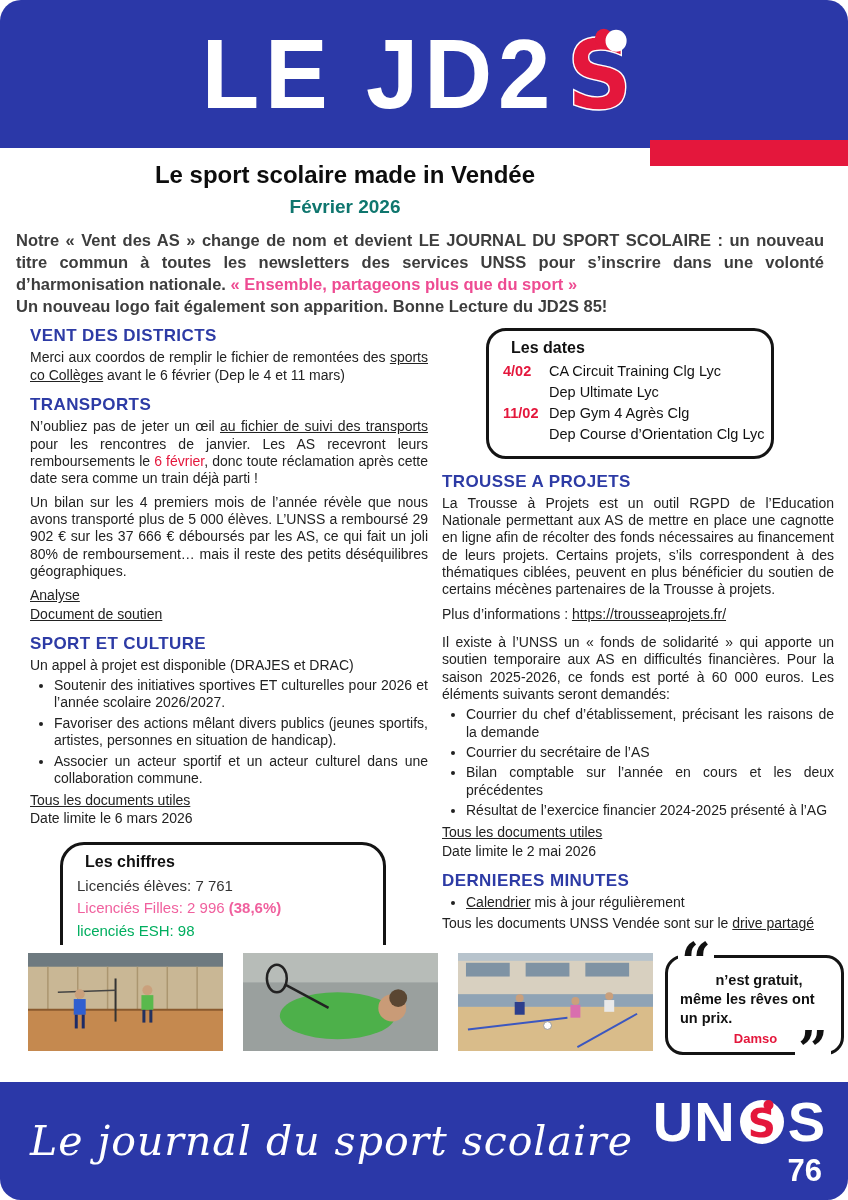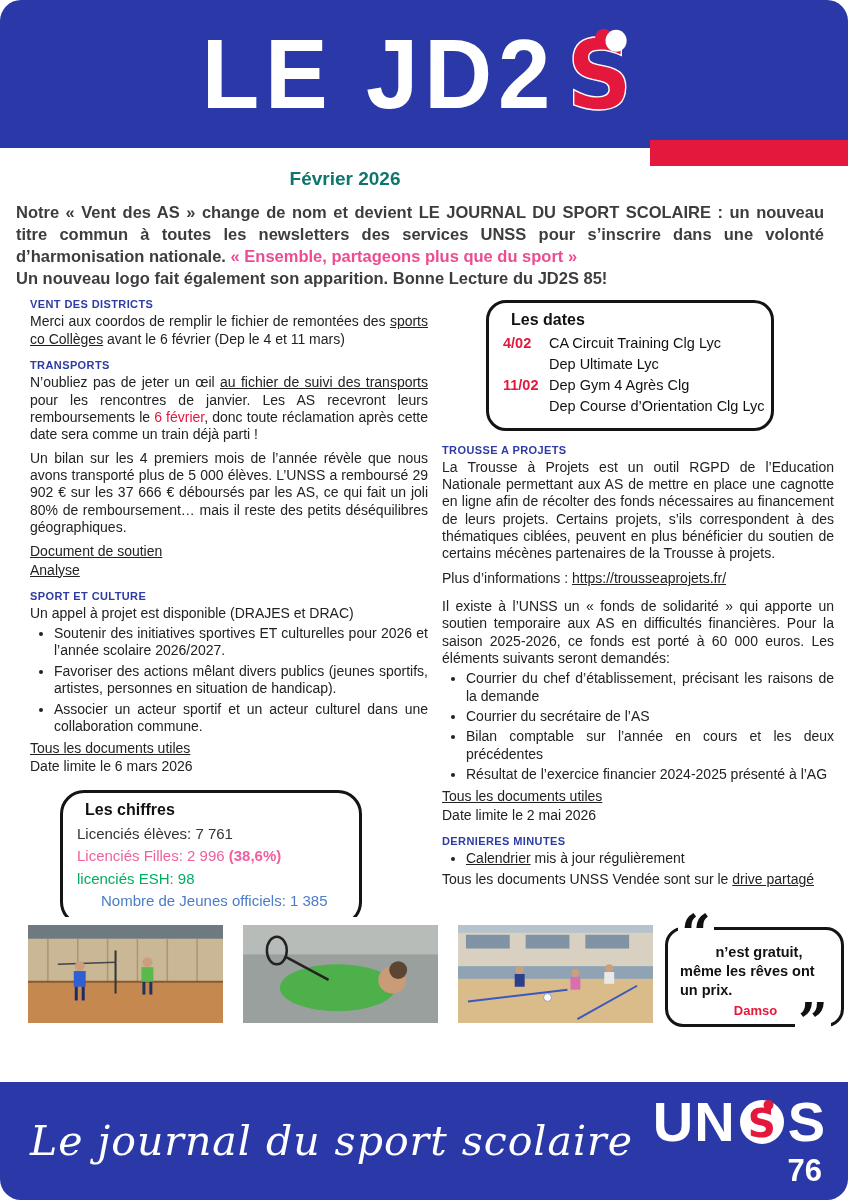--- a/index.html
+++ b/index.html
@@ -35,38 +35,38 @@
   .intro .highlight { color: #ee4b92; }
   
   .columns {
     display: flex; gap: 14px; padding: 9px 14px 0 30px;
     height: 628px; overflow: hidden; flex: none; align-items: flex-start;
   }
   .col-left { width: 398px; flex: none; }
   .col-right { flex: 1; min-width: 0; }
   .section { margin-bottom: 11px; }
   .sec-h {
-    color: #2d3ba5; font-size: 11px; font-weight: bold; letter-spacing: 0.4px;
+    color: #2d3ba5; font-size: 17px; font-weight: bold; letter-spacing: 0.4px;
     margin: 0 0 3px 0;
   }
   .txt {
     font-size: 14px; color: #222222; line-height: 1.24; text-align: justify;
     margin: 0 0 6px 0;
   }
   .linkline { font-size: 14px; color: #222; line-height: 1.3; margin: 0; }
   .link { text-decoration: underline; cursor: pointer; color: inherit; }
   .red { color: #e4173c; }
   ul.blist { margin: 3px 0 4px 0; padding-left: 24px; }
   ul.blist li {
     font-size: 14px; color: #222; line-height: 1.24; text-align: justify;
     margin-bottom: 3px;
   }
   
   .chiffres {
-    border: 3px solid #141414; border-radius: 24px; width: 302px;
+    border: 3px solid #141414; border-radius: 24px; width: 326px;
     margin: 14px 0 0 30px; padding: 8px 14px 10px 14px; background: #fff;
   }
   .chiffres-title { font-weight: bold; font-size: 16px; color: #111; margin: 0 0 4px 8px; }
   .chiffres-line { font-size: 15px; line-height: 1.5; }
   .c1 { color: #333333; }
   .c2 { color: #f0609e; }
   .c3 { color: #00ae5f; }
   .c4 { color: #4a7cc7; margin-left: 24px; }
   
   .dates {
@@ -129,20 +129,21 @@
       <svg class="header-logo" viewBox="0 0 100 100">
         <text x="50" y="88" font-family="DejaVu Sans, sans-serif" font-size="104" font-weight="bold" fill="#e4173c" stroke="#ffffff" stroke-width="1.5" text-anchor="middle">S</text>
         <circle cx="52" cy="11" r="10" fill="#e4173c"></circle>
         <circle cx="66" cy="14" r="12" fill="#ffffff"></circle>
       </svg>
     </div>
   </div>
   <div class="red-tab"></div>
 
   <div class="masthead">
+    <div class="masthead-title">Le sport scolaire made in Vendée</div>
     <div class="masthead-date">Février 2026</div>
   </div>
 
   <div class="intro">
     <span>Notre « Vent des AS » change de nom et devient LE JOURNAL DU SPORT SCOLAIRE : un nouveau titre commun à toutes les newsletters des services UNSS pour s’inscrire dans une volonté d’harmonisation nationale. </span><span class="highlight">« Ensemble, partageons plus que du sport »</span><br>
     <span>Un nouveau logo fait également son apparition. Bonne Lecture du JD2S 85!</span>
   </div>
 
   <div class="columns">
 
@@ -154,22 +155,22 @@
           <span>Merci aux coordos de remplir le fichier de remontées des </span><span class="link">sports co Collèges</span><span> avant le 6 février (Dep le 4 et 11 mars)</span>
         </p>
       </div>
 
       <div class="section">
         <h3 class="sec-h">TRANSPORTS</h3>
         <p class="txt">
           <span>N’oubliez pas de jeter un œil </span><span class="link">au fichier de suivi des transports</span><span> pour les rencontres de janvier. Les AS recevront leurs remboursements le </span><span class="red">6 février</span><span>, donc toute réclamation après cette date sera comme un train déjà parti !</span>
         </p>
         <p class="txt">Un bilan sur les 4 premiers mois de l’année révèle que nous avons transporté plus de 5 000 élèves. L’UNSS a remboursé 29 902 € sur les 37 666 € déboursés par les AS, ce qui fait un joli 80% de remboursement… mais il reste des petits déséquilibres géographiques.</p>
+        <p class="linkline"><span class="link">Analyse</span></p>
         <p class="linkline"><span class="link">Document de soutien</span></p>
-        <p class="linkline"><span class="link">Analyse</span></p>
       </div>
 
       <div class="section">
         <h3 class="sec-h">SPORT ET CULTURE</h3>
         <p class="txt" style="margin-bottom:2px;">Un appel à projet est disponible (DRAJES et DRAC)</p>
         <ul class="blist">
           <li>Soutenir des initiatives sportives ET culturelles pour 2026 et l’année scolaire 2026/2027.</li>
           <li>Favoriser des actions mêlant divers publics (jeunes sportifs, artistes, personnes en situation de handicap).</li>
           <li>Associer un acteur sportif et un acteur culturel dans une collaboration commune.</li>
         </ul>

